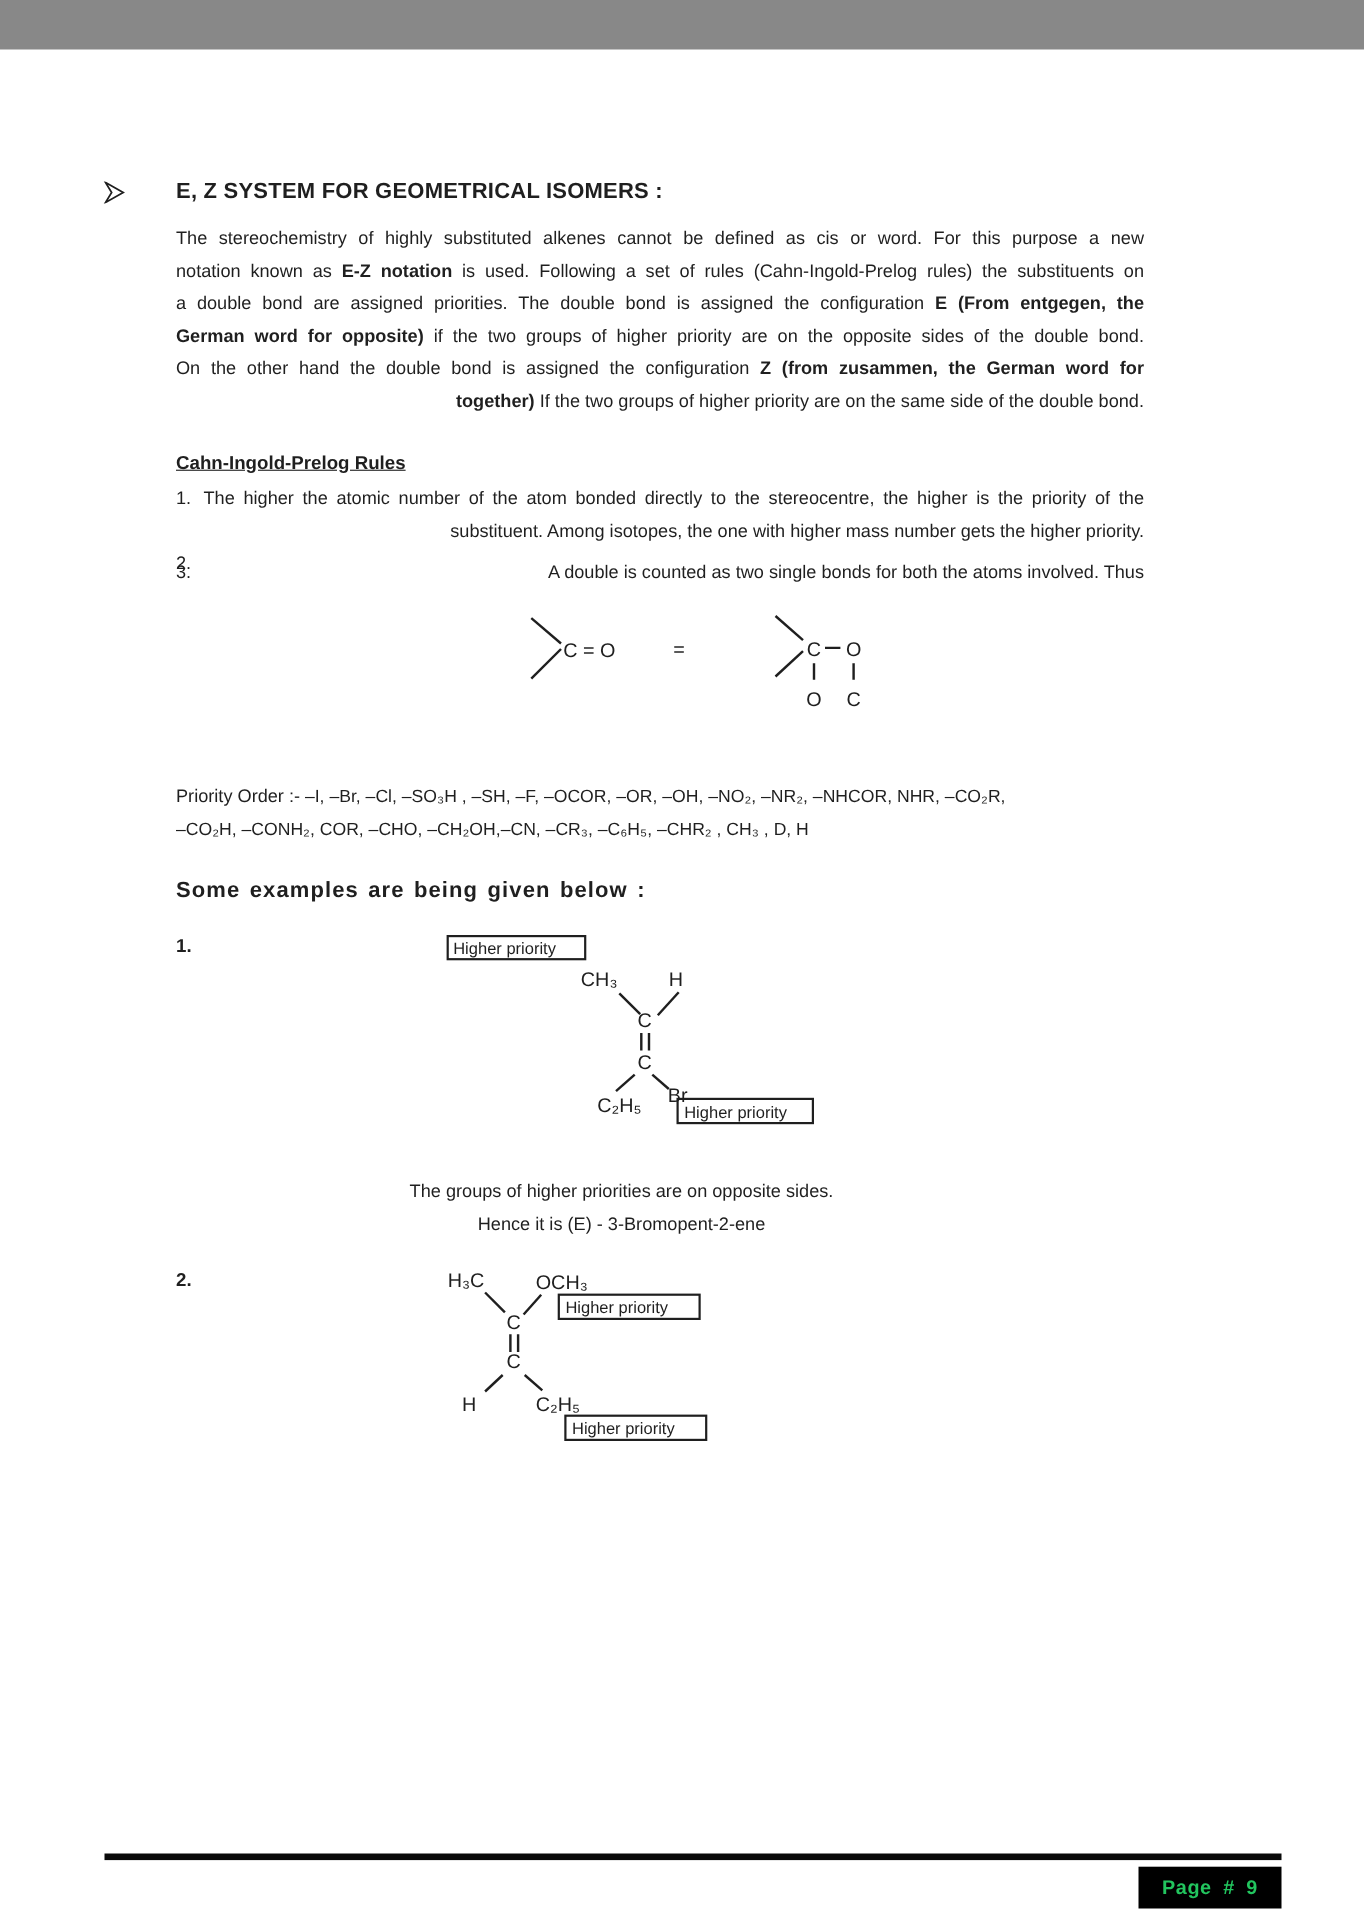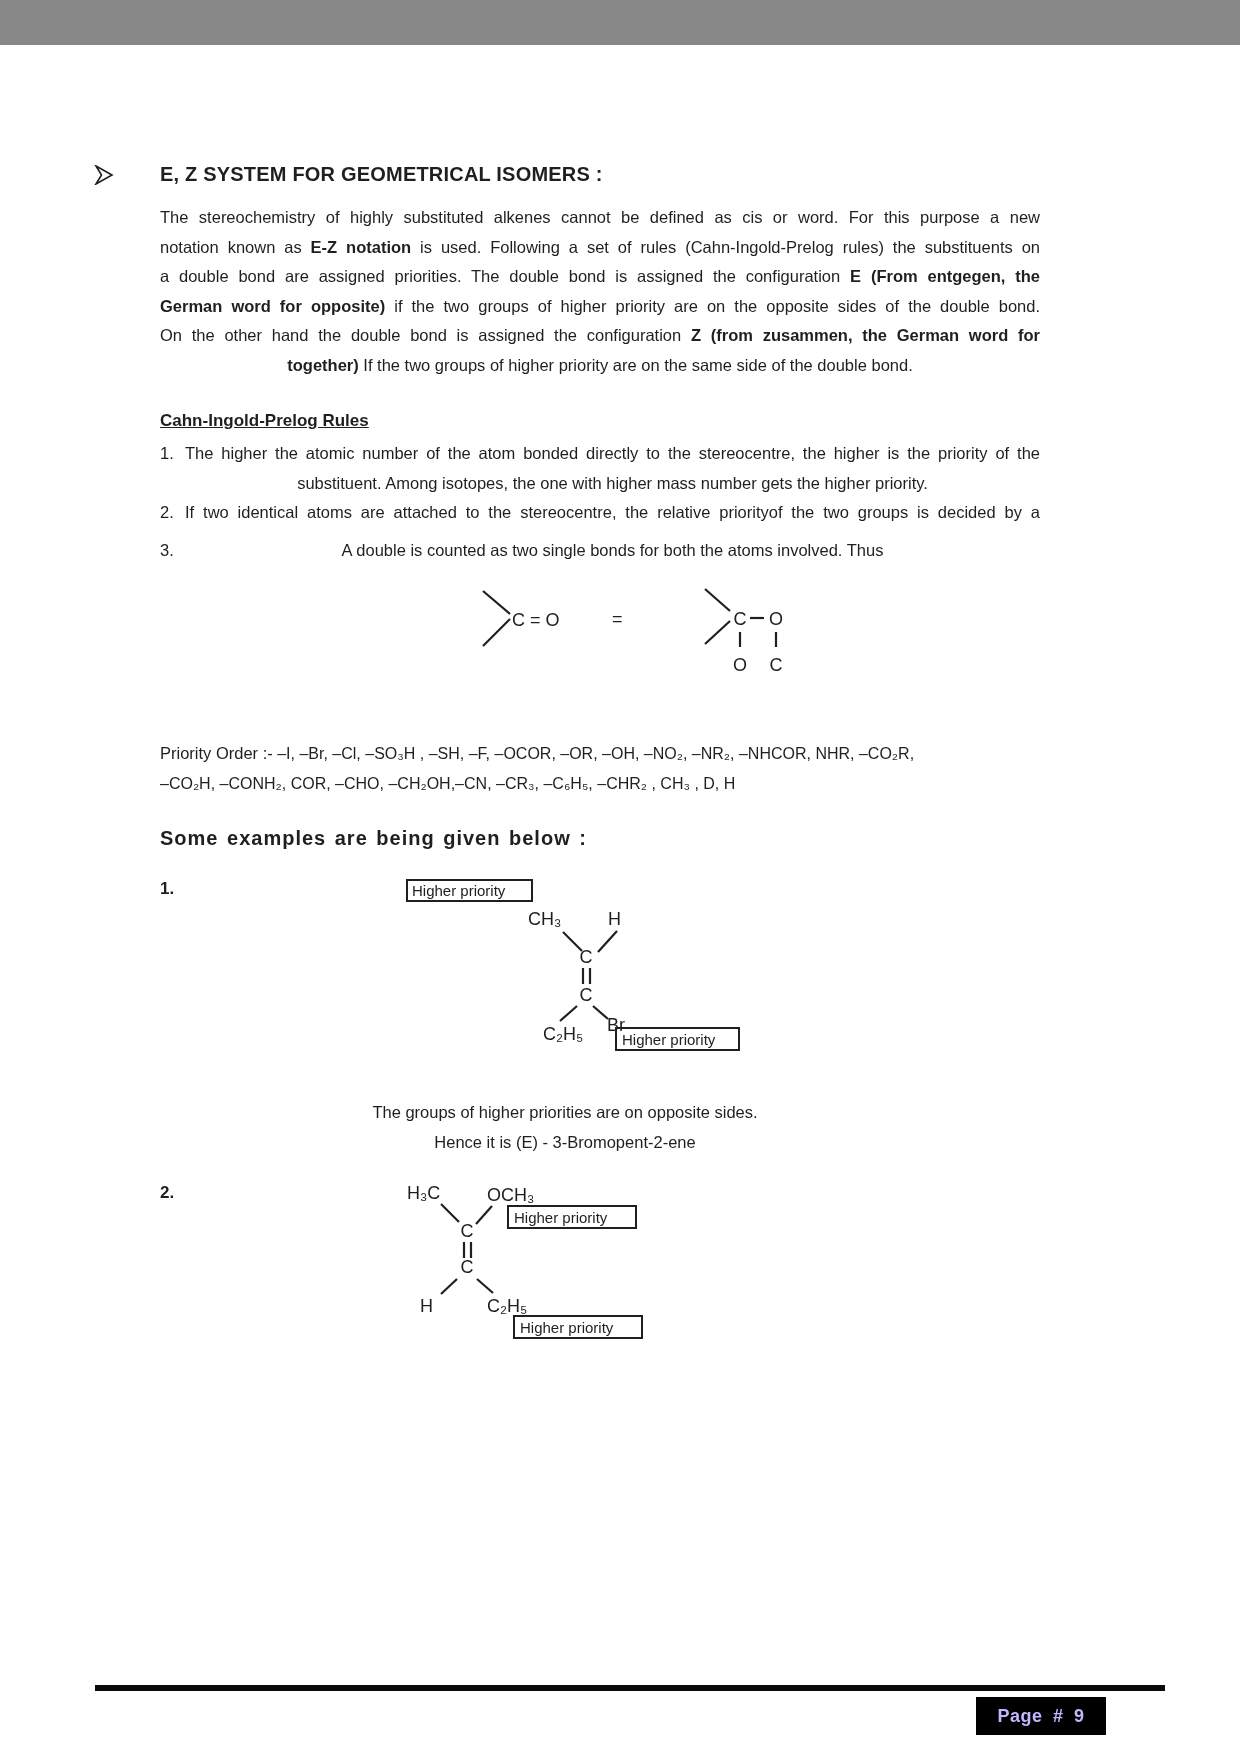--- a/index.html
+++ b/index.html
@@ -8,21 +8,21 @@
     overflow:hidden; font-family:"Liberation Sans","DejaVu Sans",sans-serif;
     color:#1f1f1f;
     margin-top:45px;
   }
   .content { margin:0 200px 0 160px; width:880px; }
   .heading-row { position:relative; margin-top:118px; }
   .bullet { position:absolute; left:-66px; top:2px; }
   h1.heading { margin:0; font-size:20px; line-height:22px; font-weight:bold; letter-spacing:.2px; }
   .intro { margin-top:18px; font-size:16.5px; line-height:29.5px; }
   .jline { text-align:justify; text-align-last:justify; }
-  .pline { text-align:center; }
+  .pline { text-align:right; }
   b.seg { font-weight:bold; }
   .cip-heading { margin-top:30px; font-size:17px; line-height:22px; font-weight:bold; text-decoration:underline; }
   .rules { margin-top:7px; font-size:16.5px; line-height:29.5px; }
   .rule { position:relative; padding-left:25px; }
   .rule3 { margin-top:8px; }
   .rule-num { position:absolute; left:0; top:0; }
   .equiv-svg { display:block; margin:16px 0 0 280px; }
   .chem-text { font-size:18px; fill:#1f1f1f; font-family:"Liberation Sans","DejaVu Sans",sans-serif; }
   .box-text { font-size:15px; fill:#1f1f1f; font-family:"Liberation Sans","DejaVu Sans",sans-serif; }
   svg line { stroke:#1f1f1f; stroke-width:2.2; }
@@ -35,22 +35,22 @@
   .ex2 { margin-top:26px; }
   .ex-num { position:absolute; left:0; top:0; font-weight:bold; font-size:17px; }
   .example svg { display:block; margin-left:240px; }
   .ex1 svg { margin-top:12px; }
   .ex2 svg { margin-top:2px; }
   .caption { width:810px; text-align:center; font-size:16.5px; line-height:30px; }
   .cap1 { margin-top:33px; }
   .cap2 { margin-top:21px; }
   .footer-line { position:absolute; left:95px; top:1640px; width:1070px; height:6px; background:#0a0a0a; }
   .page-badge {
-    position:absolute; left:976px; top:1652px; width:130px; height:38px; background:#000000;
-    color:#c4b5fd; font-weight:bold; font-size:18px; letter-spacing:.5px; word-spacing:5px;
+    position:absolute; left:1035px; top:1652px; width:130px; height:38px; background:#000000;
+    color:#22c55e; font-weight:bold; font-size:18px; letter-spacing:.5px; word-spacing:5px;
     display:flex; align-items:center; justify-content:center;
   }
 </style>
 </head>
 <body>
 
 <div class="page">
   <div class="content">
 
     <div class="heading-row">
@@ -74,21 +74,20 @@
     <div class="cip-heading">Cahn-Ingold-Prelog Rules</div>
 
     <div class="rules">
       <div class="rule">
         <span class="rule-num">1.</span>
         <div class="jline">The higher the atomic number of the atom bonded directly to the stereocentre, the higher is the priority of the</div>
         <div class="pline">substituent. Among isotopes, the one with higher mass number gets the higher priority.</div>
       </div>
       <div class="rule">
         <span class="rule-num">2.</span>
-        <div class="jline">If two identical atoms are attached to the stereocentre, the relative priorityof the two groups is decided by a</div>
       </div>
       <div class="rule rule3">
         <span class="rule-num">3.</span>
         <div class="pline">A double is counted as two single bonds for both the atoms involved. Thus</div>
       </div>
     </div>
 
     <svg class="equiv-svg" width="360" height="100" viewBox="0 0 360 100">
       <line x1="43" y1="10" x2="70" y2="33"></line>
       <line x1="43" y1="65" x2="70" y2="38"></line>

